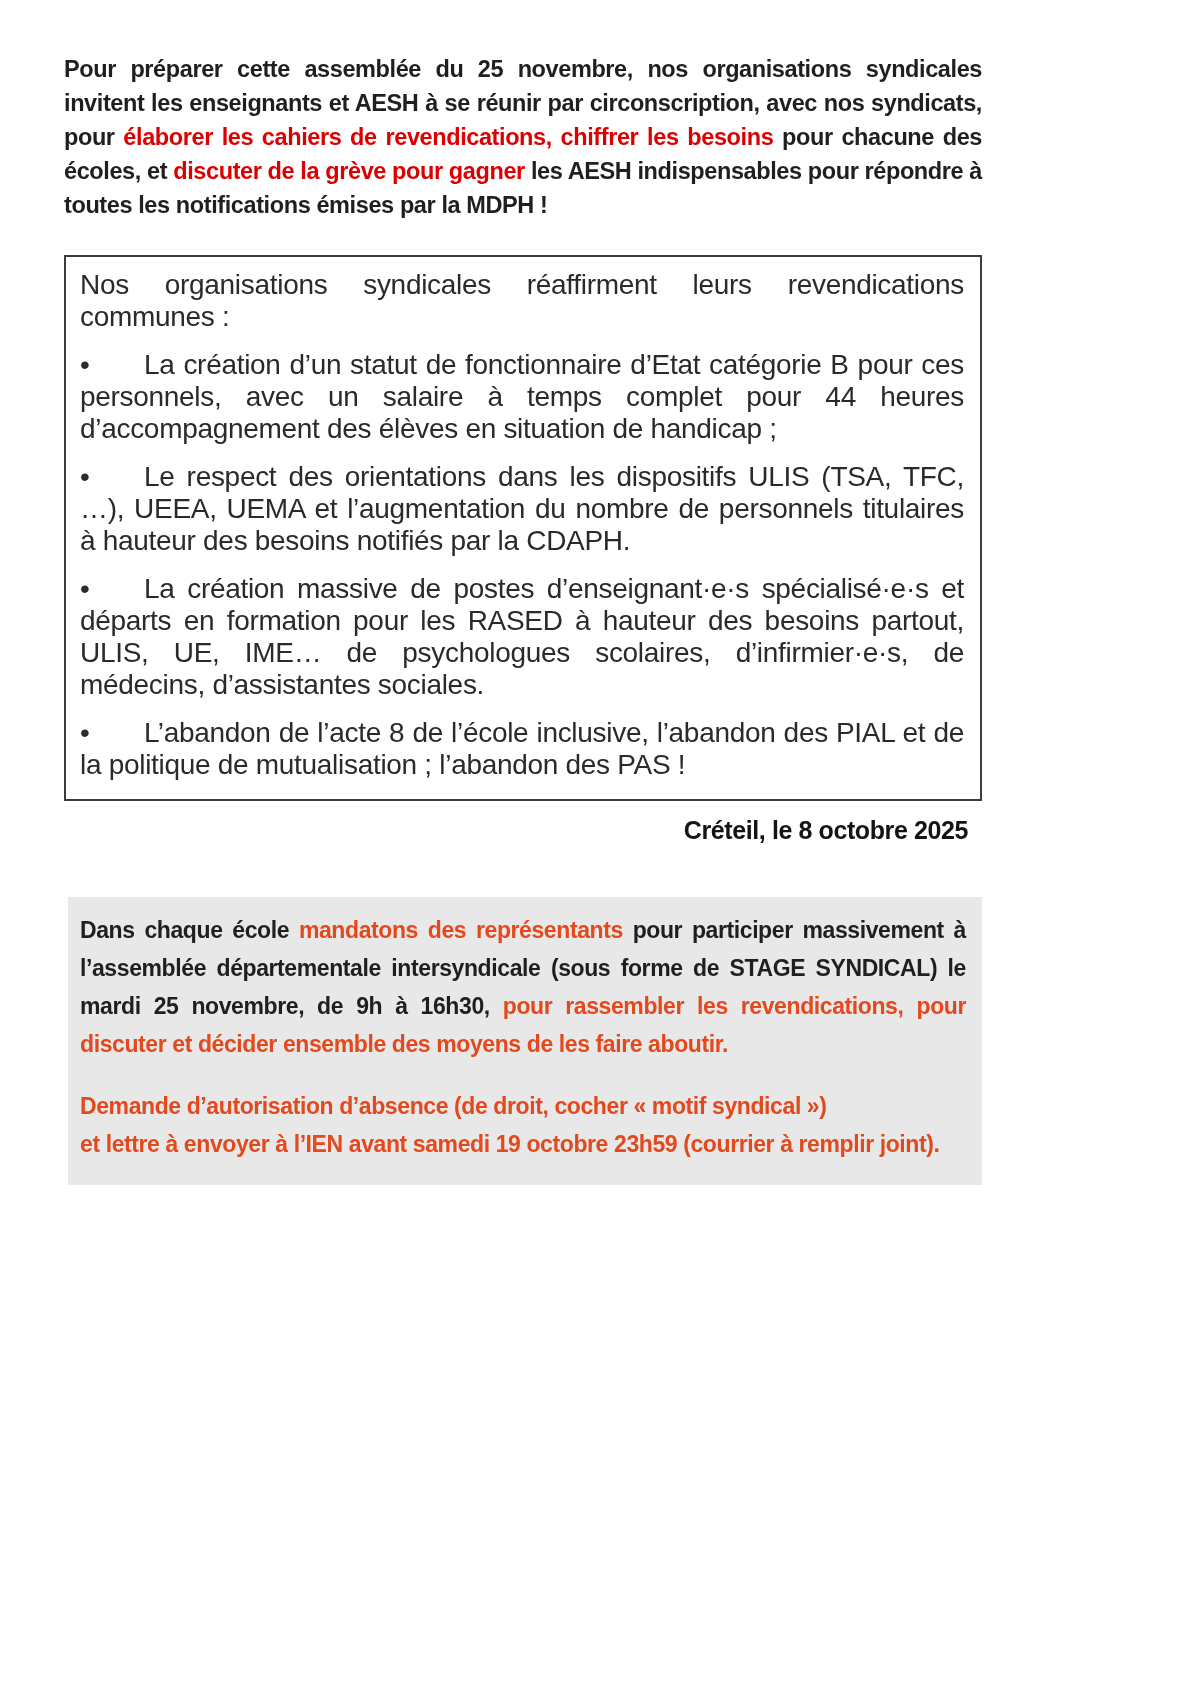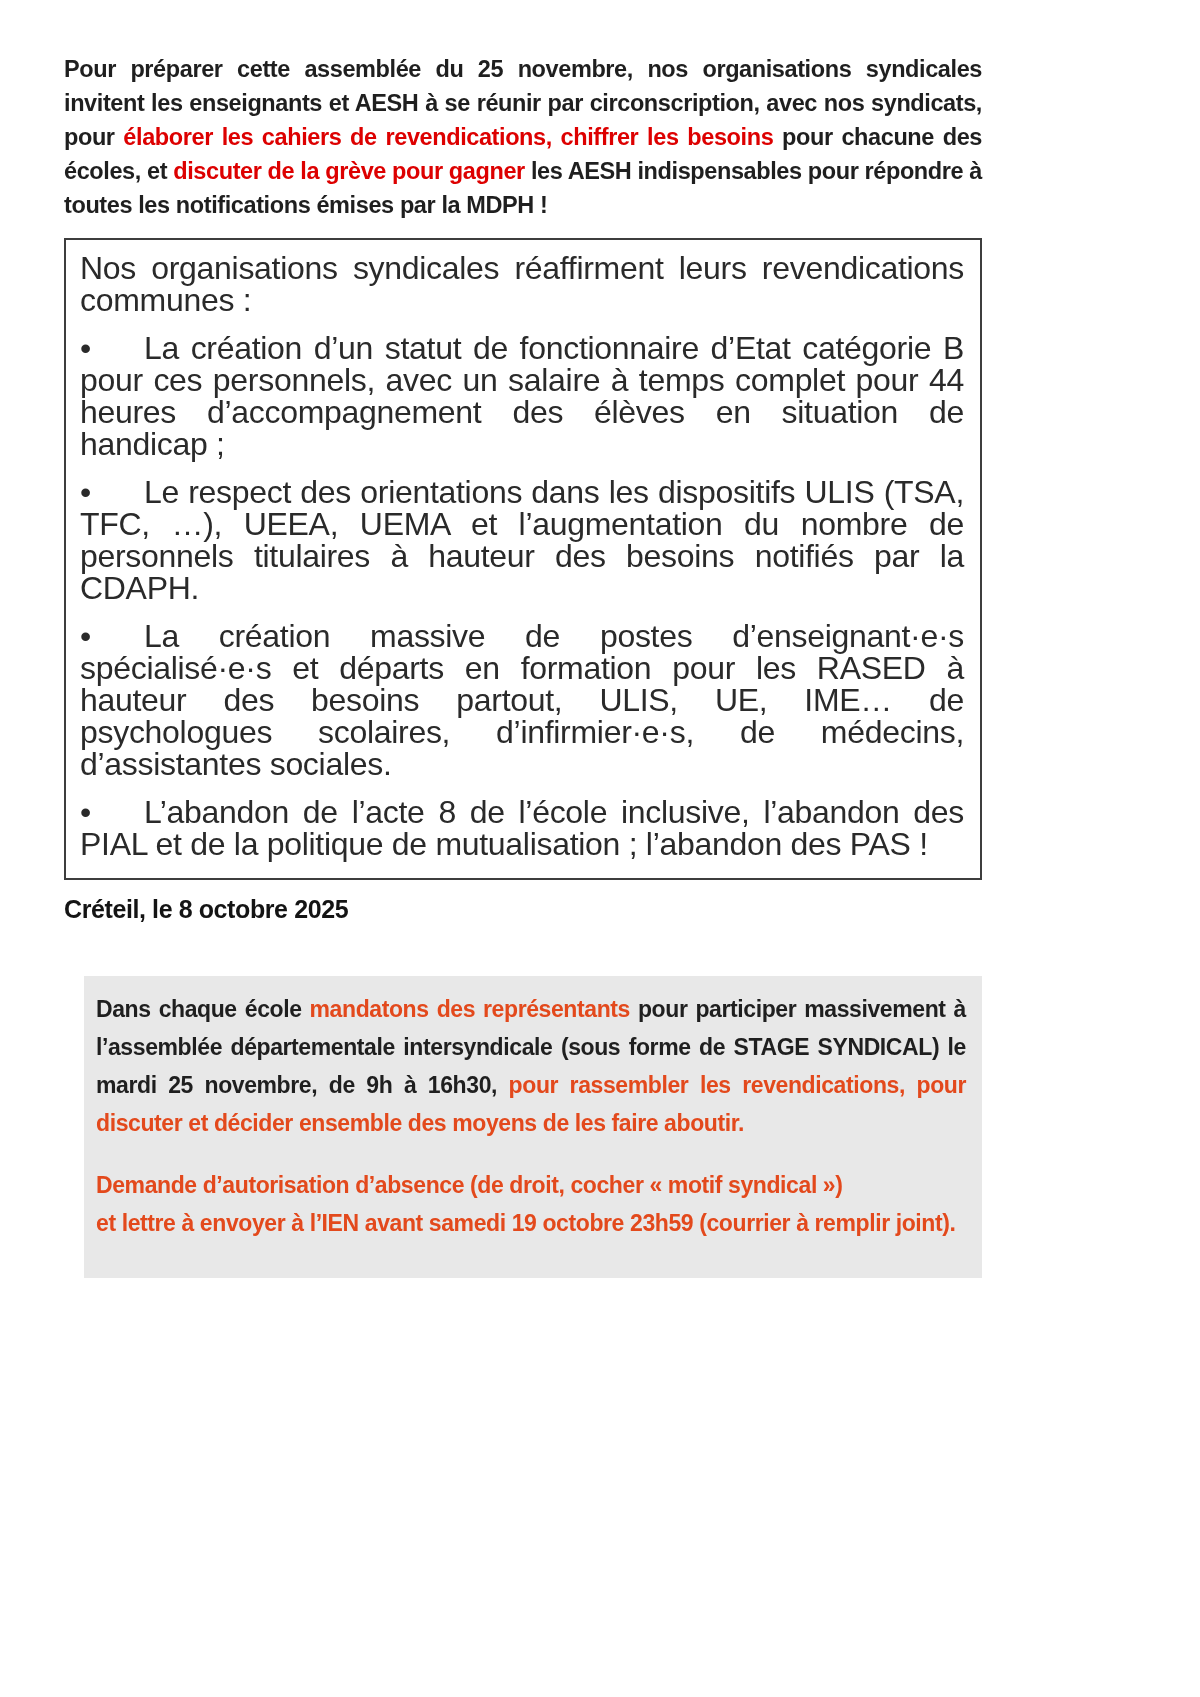--- a/index.html
+++ b/index.html
@@ -26,42 +26,43 @@
   .seg-black{color:var(--text);}
   .seg-red{color:var(--red);}
   .seg-orange{color:var(--orange);}
 
   .intro{
     font-size:23.5px;font-weight:bold;letter-spacing:-0.4px;
     line-height:34px;text-align:justify;
   }
 
   .demands-box{
-    margin-top:16px;
+    margin-top:33px;
     border:2px solid var(--box-border);
     padding:12px 16px 18px 14px;
-    font-size:32px;font-weight:normal;letter-spacing:-0.3px;
+    font-size:28px;font-weight:normal;letter-spacing:-0.3px;
     line-height:32px;text-align:justify;color:#2a2a2a;
   }
   .demands-heading{margin:0;}
   .bullet-row{margin:16px 0 0;}
   .blt{display:inline-block;width:64px;}
 
   .dateline{
     margin-top:15px;
     padding-right:14px;
+    text-align:right;
     font-size:25px;font-weight:bold;letter-spacing:-0.4px;
     color:#141414;
   }
 
   .call-box{
     margin-top:52px;
-    margin-left:20px;
+    margin-left:4px;
     background:var(--gray-background);
-    padding:14px 16px 36px 12px;
+    padding:14px 16px 22px 12px;
   }
   .call-par{
     font-size:23px;font-weight:bold;letter-spacing:-0.4px;
     line-height:38px;text-align:justify;
   }
   .notice{
     margin-top:24px;
     text-align:left;
     font-size:23px;font-weight:bold;letter-spacing:-0.4px;
     line-height:38px;

